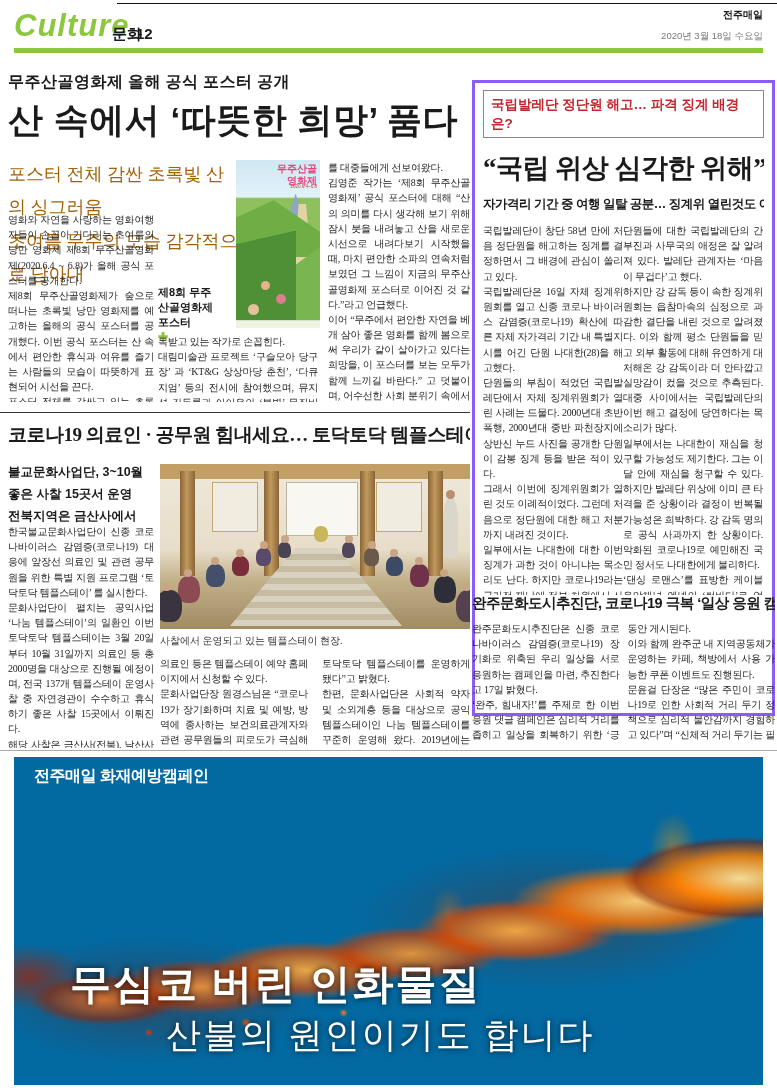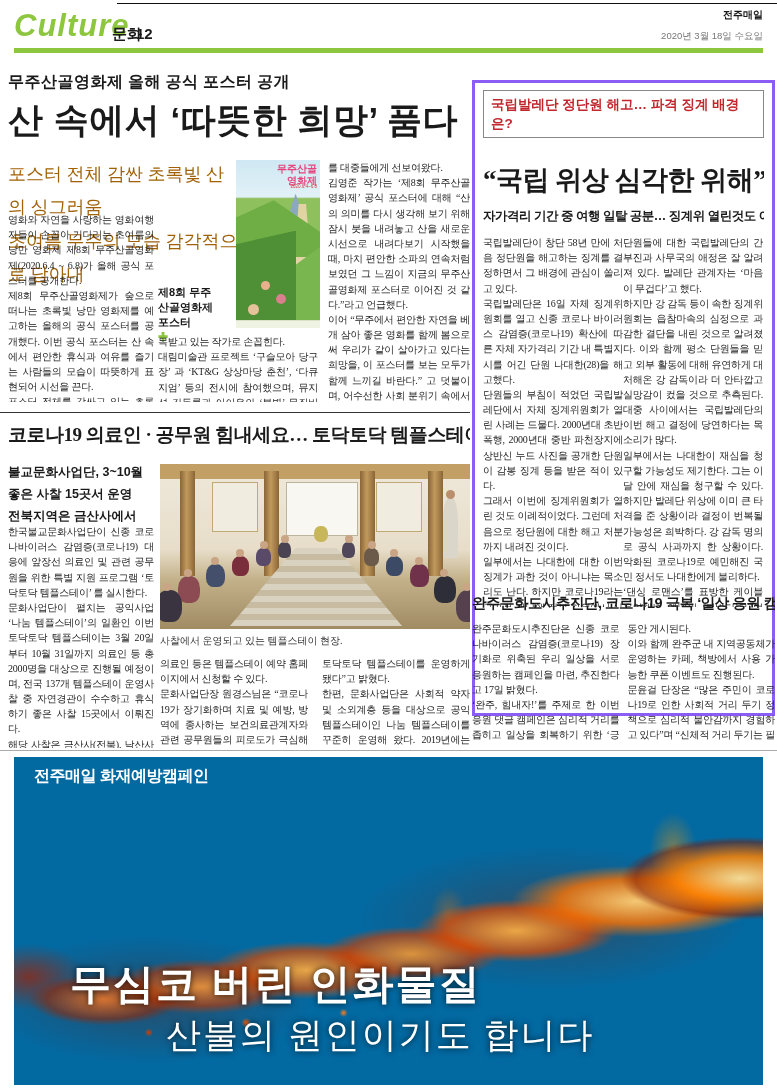--- a/index.html
+++ b/index.html
@@ -76,21 +76,21 @@
             clip-path:polygon(38% 0,62% 0,100% 100%,0 100%);}
   .person{position:absolute;border-radius:45% 45% 38% 38%;}
   .person::before{content:"";position:absolute;left:25%;top:-7px;width:8px;height:8px;border-radius:50%;background:#caa585;}
   .ph-stand{left:283px;top:34px;width:15px;height:60px;background:#dad6ca;border-radius:40% 40% 10% 10%;}
   .ph-stand::before{content:"";position:absolute;left:3px;top:-8px;width:9px;height:9px;border-radius:50%;background:#b98f6e;}
 
   
   .ballet-box{left:472px;top:80px;width:303px;height:636px;border:3px solid #8b5cf6;box-sizing:border-box;padding:7px 8px;}
   .ballet-kicker-box{border:1px solid #888;padding:4px 7px;}
   .ballet-kicker{color:#c1272d;font-family:"Liberation Sans",sans-serif;font-weight:bold;font-size:13.5px;}
-  .ballet-headline{margin-top:24px;text-align:center;font-weight:bold;font-size:27px;letter-spacing:-0.5px;}
+  .ballet-headline{margin-top:12px;text-align:center;font-weight:bold;font-size:27px;letter-spacing:-0.5px;}
   .ballet-subhead{margin-top:10px;text-align:center;font-family:"Liberation Sans",sans-serif;
                   font-weight:bold;font-size:12.5px;letter-spacing:-0.5px;}
   .ballet-cols{margin-top:10px;display:flex;gap:0;}
   .ballet-col{width:140px;height:372px;}
 
   
   .wanju-art{left:472px;top:594px;width:303px;height:156px;}
   .wanju-headline{font-family:"Liberation Sans",sans-serif;font-weight:bold;font-size:14.5px;letter-spacing:-0.5px;}
   .wanju-cols{margin-top:8px;display:flex;gap:8px;}
   .wanju-col{width:148px;height:124px;}

